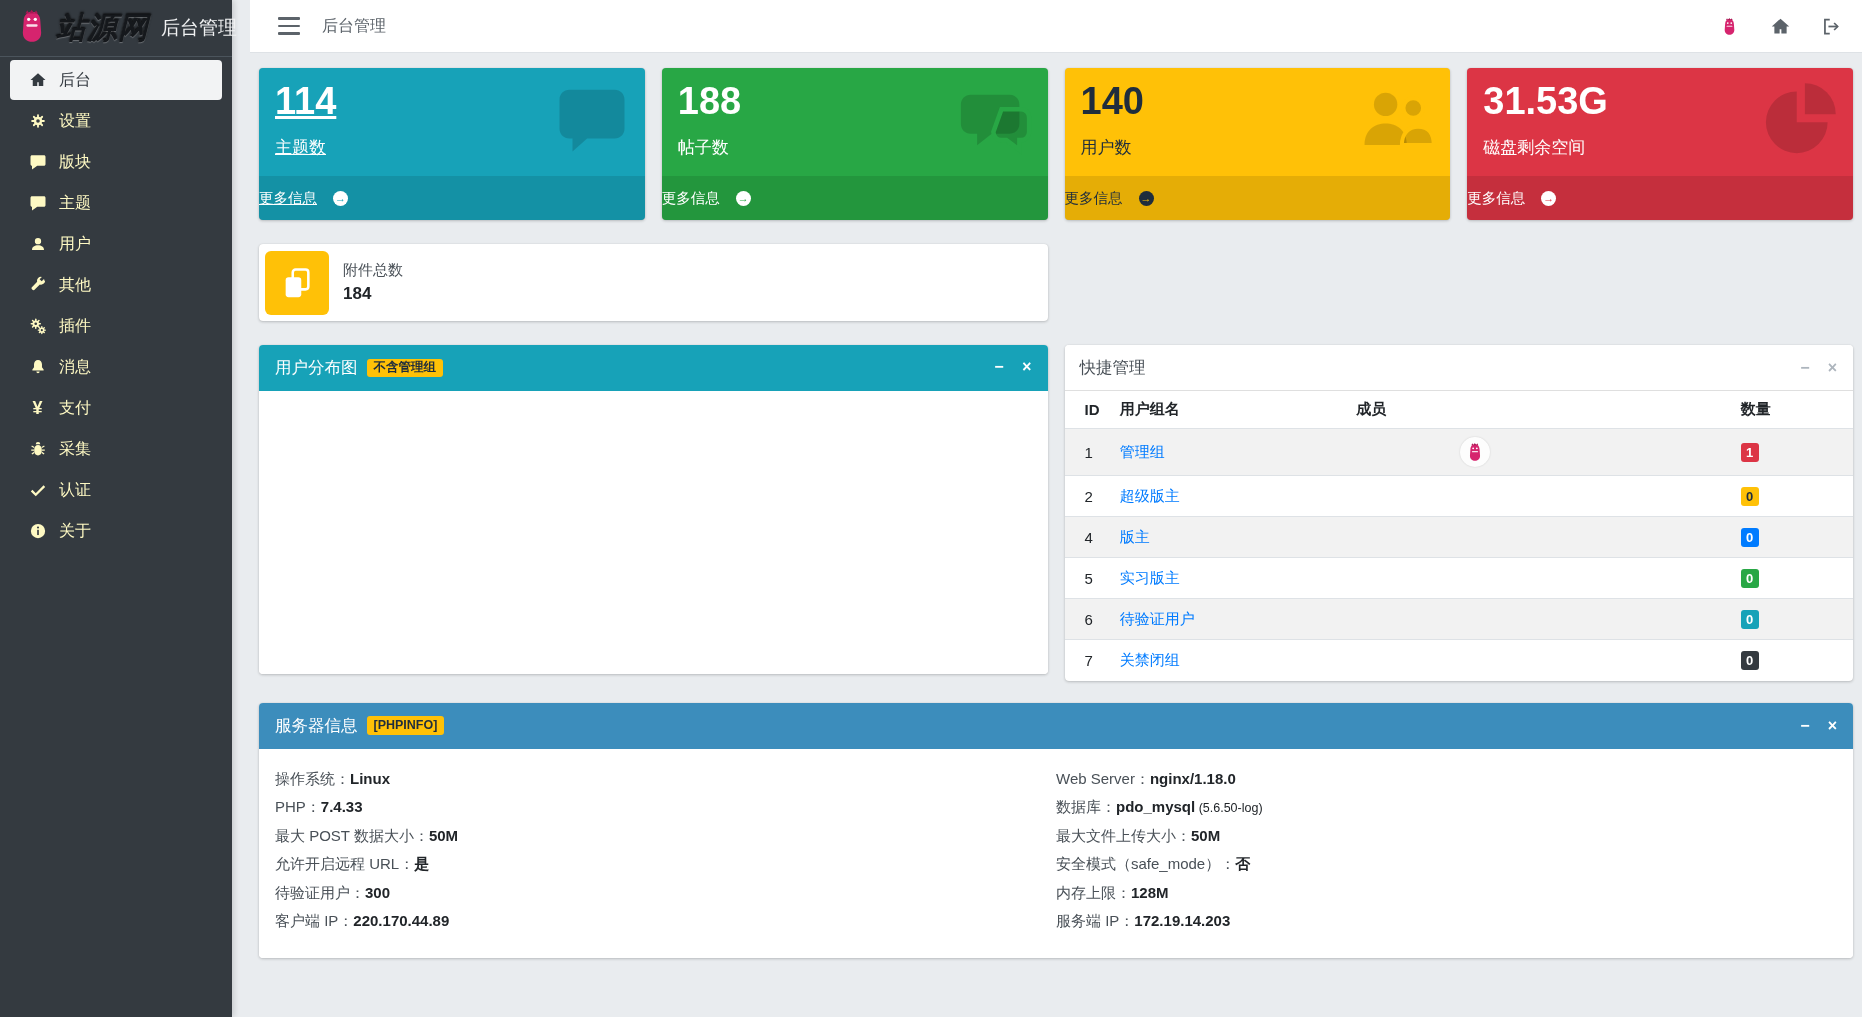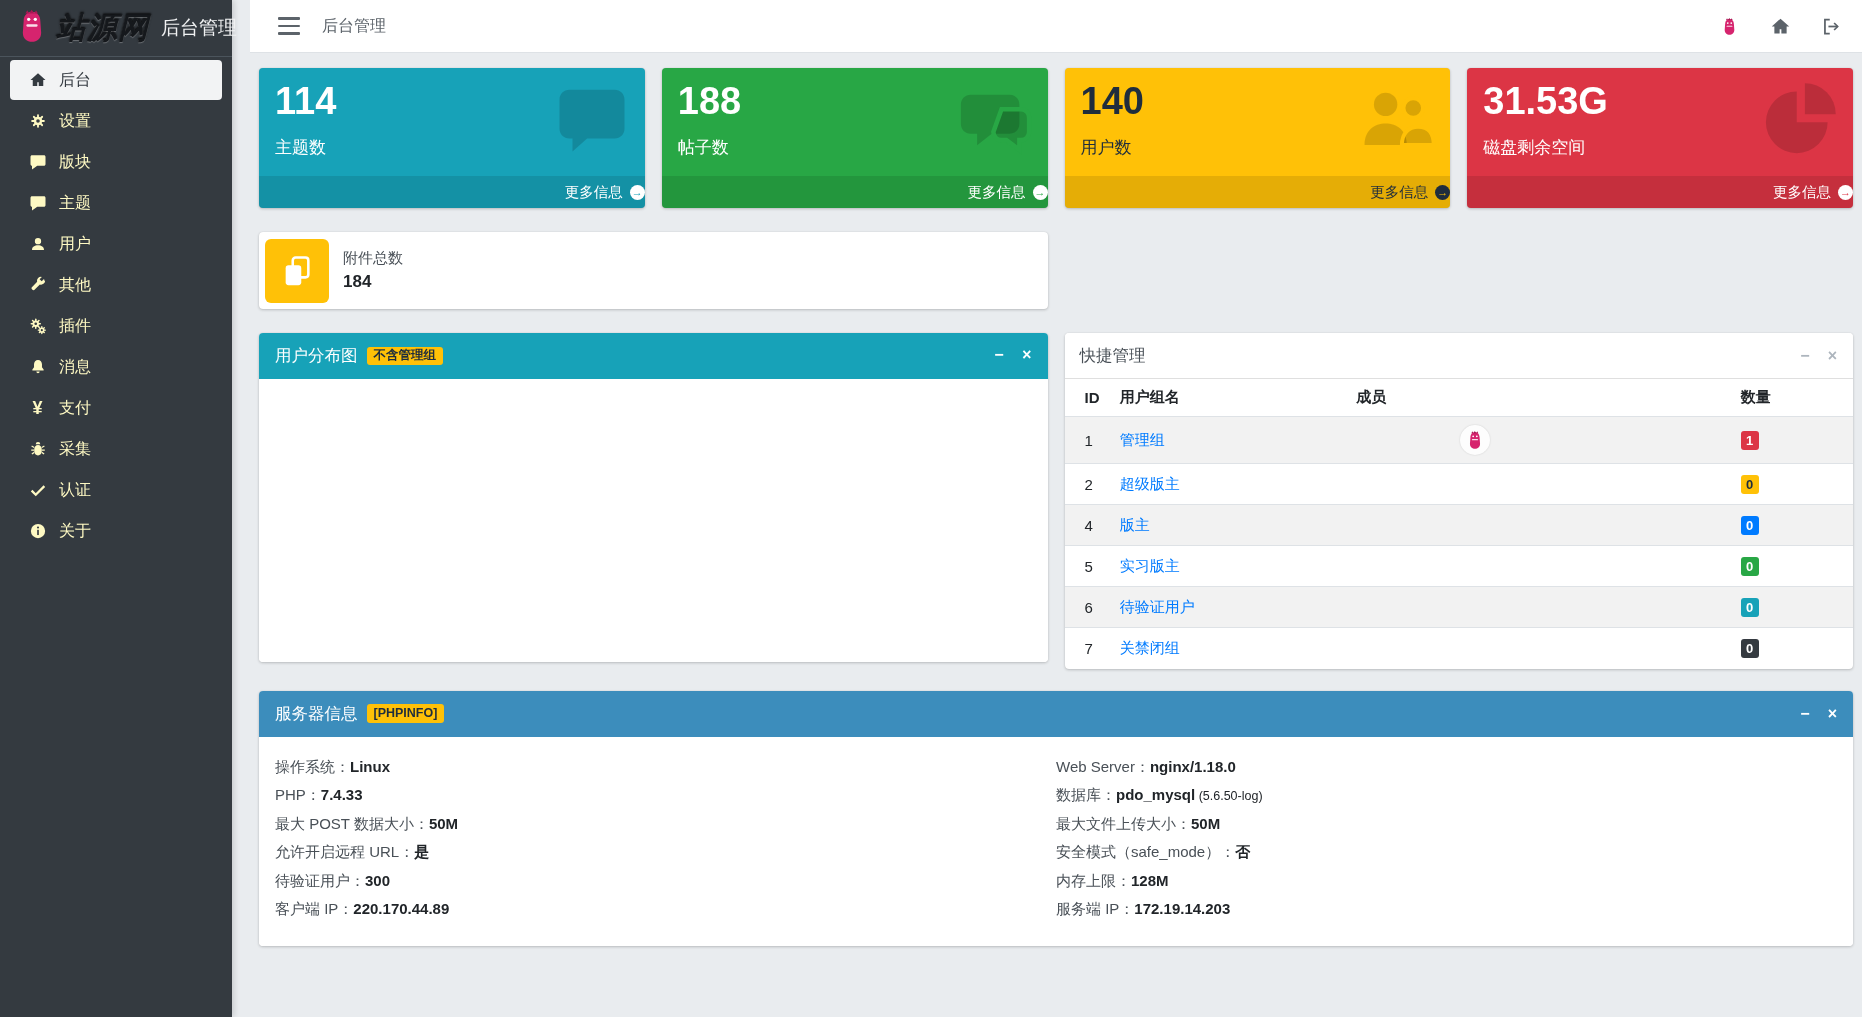--- a/index.html
+++ b/index.html
@@ -33,24 +33,24 @@
 
   
   .content { padding:15px 9px 0 9px; }
   .cards-row { display:grid; grid-template-columns:repeat(4,1fr); gap:17px; }
   .small-box { position:relative; border-radius:4px; box-shadow:0 0 1px rgba(0,0,0,.125),0 1px 3px rgba(0,0,0,.2); color:#fff; overflow:hidden; }
   .small-box .inner { padding:12px 16px; height:108px; }
   .small-box .num { font-size:38px; font-weight:700; line-height:1.15; }
   .small-box .lbl { font-size:17px; margin-top:12px; }
   .small-box .big-icon { position:absolute; right:14px; top:12px; width:78px; height:78px; }
   .small-box .big-icon svg { width:100%; height:100%; fill:rgba(0,0,0,.15); }
-  .small-box .more { display:flex; align-items:center; justify-content:flex-end; gap:7px; height:32px;
+  .small-box .more { display:flex; align-items:center; justify-content:flex-start; gap:16px; height:44px;
        background:rgba(0,0,0,.1); font-size:14.5px; color:#fff; text-decoration:none; cursor:pointer; }
   .more-arrow { display:inline-flex; align-items:center; justify-content:center; width:15px; height:15px; border-radius:50%; background:#fff; font-size:11px; font-weight:700; line-height:1; }
-  .card-teal { background:var(--teal); }   .card-teal .more-arrow{ color:var(--teal); }
+  .card-teal { background:var(--teal);text-decoration:underline; }   .card-teal .more-arrow{ color:var(--teal); }
   .card-green { background:var(--green); } .card-green .more-arrow{ color:var(--green); }
   .card-yellow { background:var(--yellow); color:#1f2d3d; } .card-yellow .more{ color:#1f2d3d; }
   .card-yellow .more-arrow { background:#1f2d3d; color:var(--yellow); }
   .card-red { background:var(--red); }     .card-red .more-arrow{ color:var(--red); }
 
   .info-row { display:grid; grid-template-columns:1fr 1fr; gap:17px; margin-top:24px; }
   .info-box { display:flex; align-items:center; background:#fff; border-radius:4px; min-height:77px; padding:6px;
        box-shadow:0 0 1px rgba(0,0,0,.125),0 1px 3px rgba(0,0,0,.2); }
   .info-box .ibox-icon { width:64px; height:64px; border-radius:6px; display:flex; align-items:center; justify-content:center; flex:0 0 64px; }
   .info-box .ibox-icon svg { width:34px; height:34px; }

